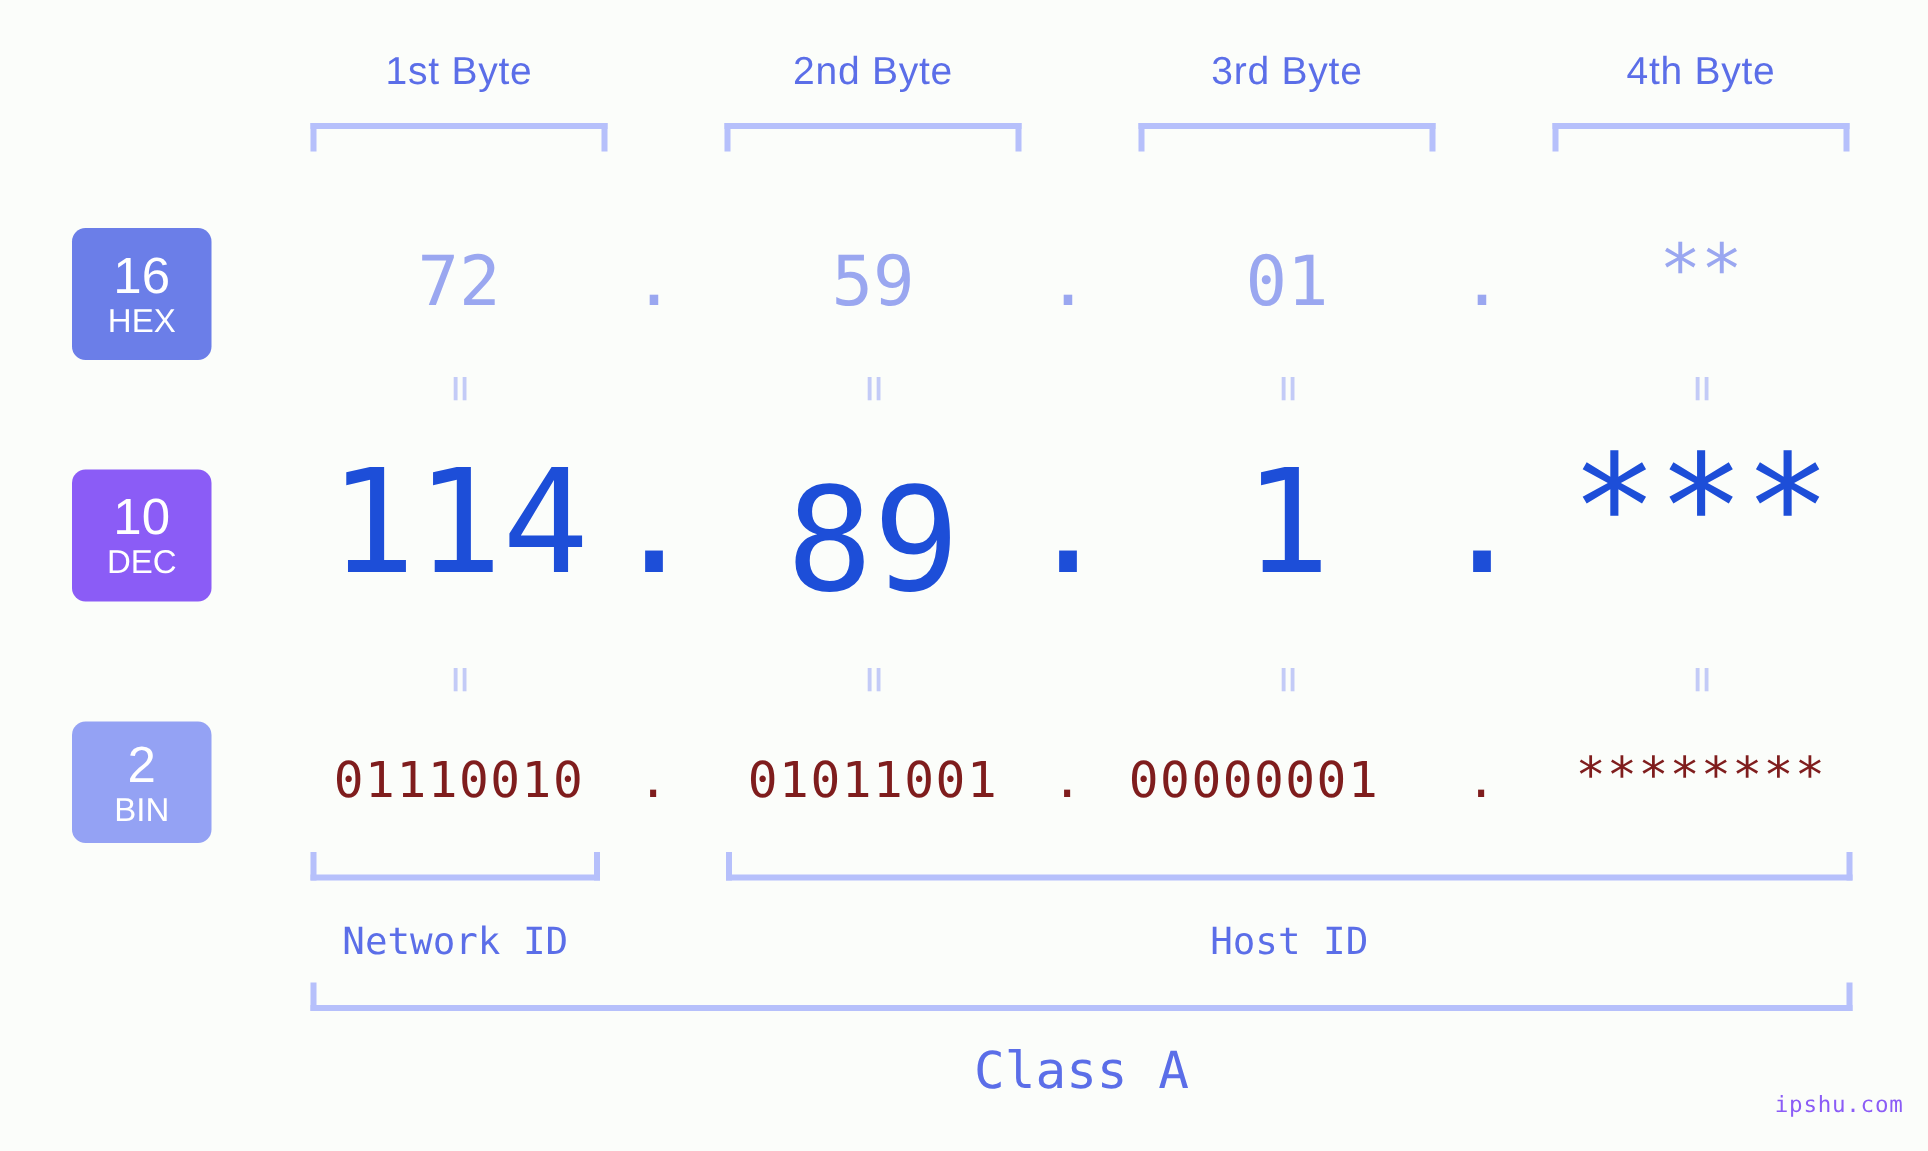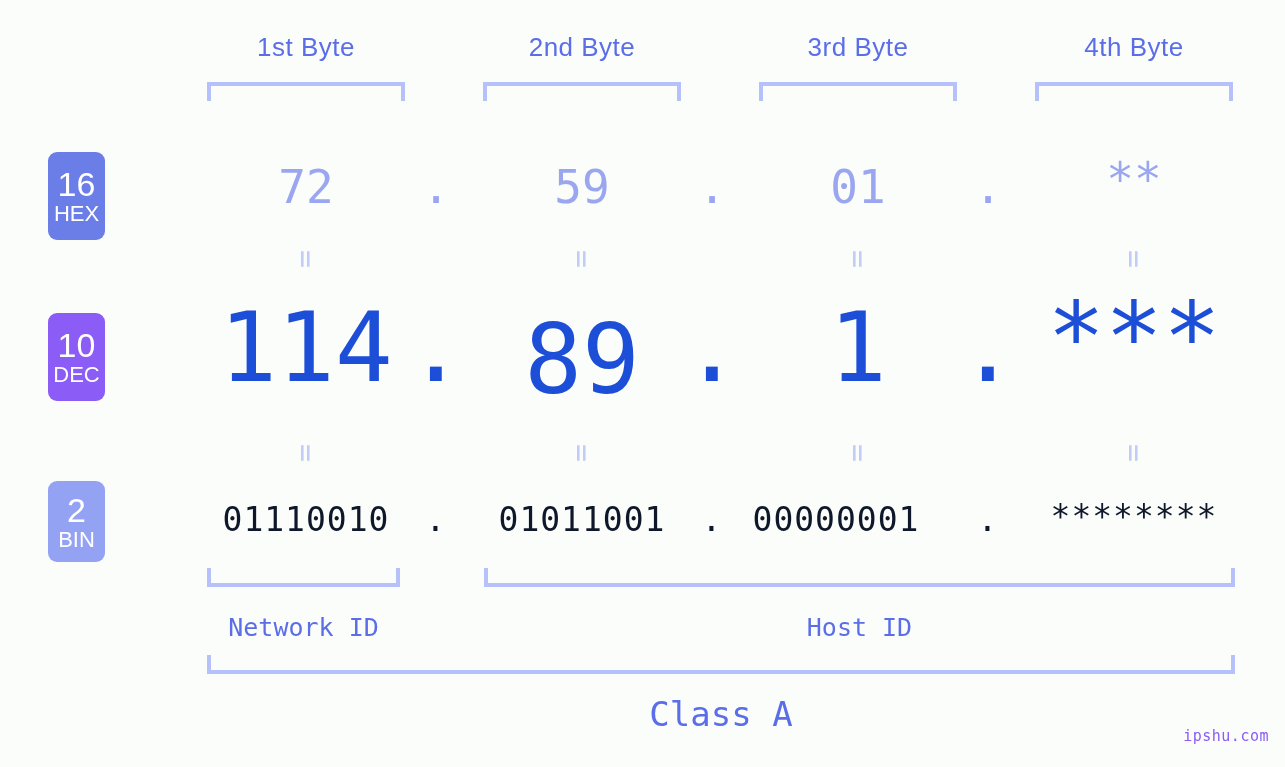--- a/index.html
+++ b/index.html
@@ -52,21 +52,21 @@
     border-bottom: 4px solid #b6c0fb;
     border-left: 4px solid #b6c0fb;
     border-right: 4px solid #b6c0fb;
     box-sizing: border-box;
   }
 
   
   .base-badge {
     position: absolute;
     left: 48px;
-    width: 57px;
+    width: 93px;
     border-radius: 9px;
     color: #ffffff;
     text-align: center;
     font-family: "Liberation Sans", sans-serif;
     box-sizing: border-box;
     display: flex;
     flex-direction: column;
     align-items: center;
     justify-content: center;
     line-height: 1;
@@ -101,21 +101,21 @@
     color: #9aa7f0;
   }
   .row-dec .val-cell,
   .row-dec .sep-dot {
     font-size: 96px;
     color: #1d4ed8;
   }
   .row-bin .val-cell,
   .row-bin .sep-dot {
     font-size: 33px;
-    color: #0f172a;
+    color: #7f1d1d;
     letter-spacing: 1px;
   }
 
   
   .eq-mark {
     position: absolute;
     width: 30px;
     text-align: center;
     font-family: "DejaVu Sans Mono", monospace;
     font-size: 30px;

